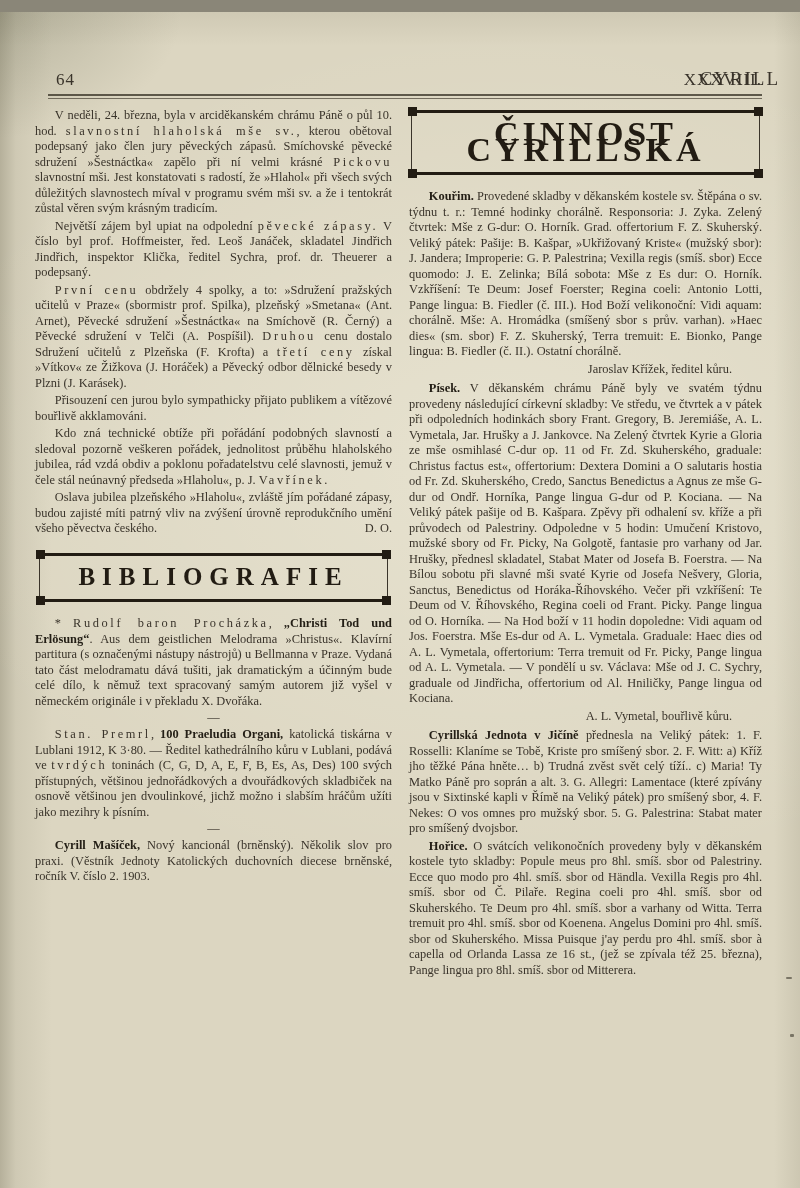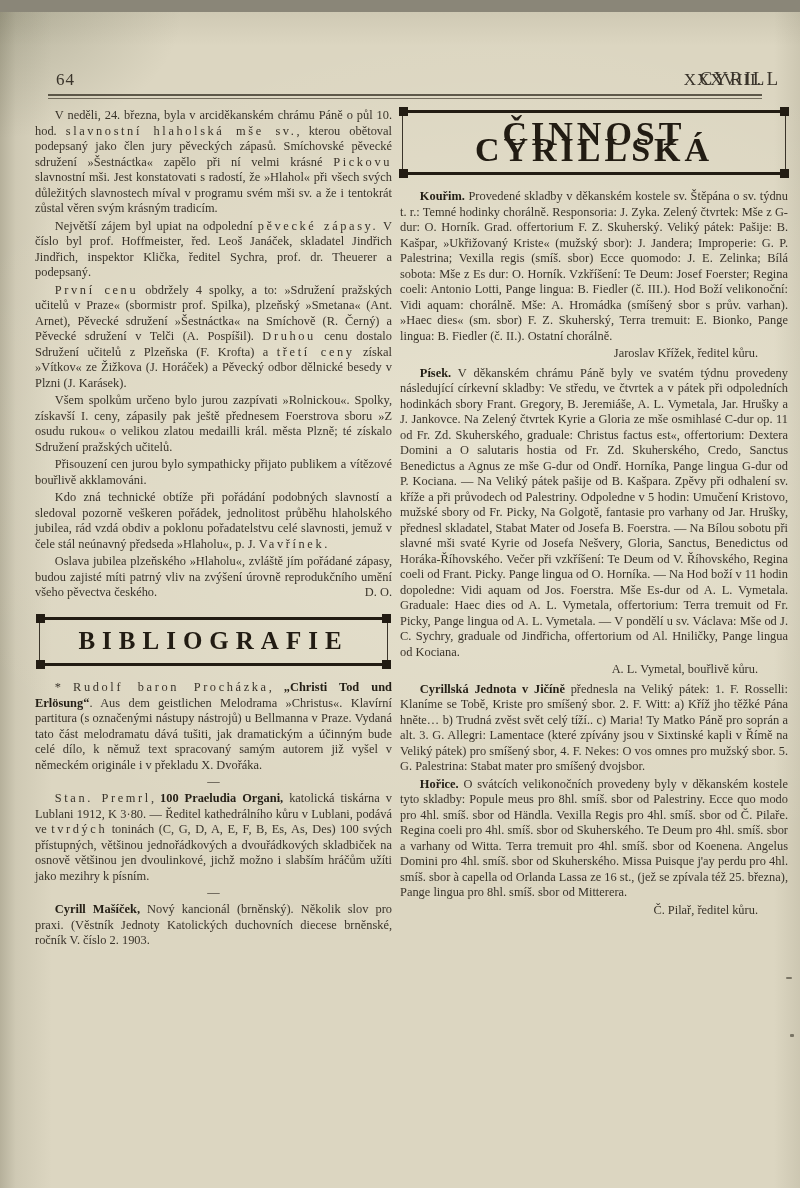--- a/index.html
+++ b/index.html
@@ -19,21 +19,21 @@
     color:#39332a;
   }
   
   .masthead{position:relative;height:26px;margin-top:52px;}
   .masthead .pg{position:absolute;left:56px;bottom:0;font-size:17px;letter-spacing:1px;}
   .masthead .jt{position:absolute;left:0;right:20px;bottom:0;text-align:right;font-size:19px;letter-spacing:2px;}
   .masthead .vol{position:absolute;right:38px;bottom:0;font-size:17px;letter-spacing:1px;}
   .rule{margin:4px 38px 0 48px;border-top:2px solid rgba(58,52,40,0.78);}
   .rule::after{content:"";display:block;margin-top:2px;border-top:1px solid rgba(58,52,40,0.65);}
   
-  .cols{display:flex;gap:8px;padding:9px 12px 0 35px;}
+  .cols{display:flex;gap:17px;padding:9px 38px 0 35px;}
   .col{font-size:12.4px;line-height:15.5px;text-align:justify;}
   .col.left{width:357px;flex:none;}
   .col.right{flex:1;min-width:0;}
   p{margin:0 0 2px;text-indent:1.6em;}
   .sp{letter-spacing:2.6px;}
   .b{font-weight:bold;color:#231e15;}
   .fr{float:right;}
   .sig{text-indent:0;text-align:right;padding-right:30px;margin-bottom:4px;}
   .divider{text-align:center;line-height:13px;margin:2px 0 3px;text-indent:0;color:#39332a;}
   
@@ -70,21 +70,20 @@
   </header>
   <div class="rule"></div>
 
   <div class="cols">
 
     <div class="col left">
       <div>
           <p><span>V neděli, 24. března, byla v arciděkanském chrámu Páně o půl 10. hod. </span><span class="sp">slavnostní hlaholská mše sv.</span><span>, kterou obětoval podepsaný jako člen jury pěveckých zápasů. Smíchovské pěvecké sdružení »Šestnáctka« zapělo při ní velmi krásné </span><span class="sp">Pickovu</span><span> slavnostní mši. Jest konstatovati s radostí, že »Hlahol« při všech svých důležitých slavnostech míval v programu svém mši sv. a že i tentokrát zůstal věren svým krásným tradicím.</span></p>
           <p><span>Největší zájem byl upiat na odpolední </span><span class="sp">pěvecké zápasy.</span><span> V číslo byl prof. Hoffmeister, řed. Leoš Janáček, skladatel Jindřich Jindřich, inspektor Klička, ředitel Sychra, prof. dr. Theuerer a podepsaný.</span></p>
           <p><span class="sp">První cenu</span><span> obdržely 4 spolky, a to: »Sdružení pražských učitelů v Praze« (sbormistr prof. Spilka), plzeňský »Smetana« (Ant. Arnet), Pěvecké sdružení »Šestnáctka« na Smíchově (R. Černý) a Pěvecké sdružení v Telči (A. Pospíšil). </span><span class="sp">Druhou</span><span> cenu dostalo Sdružení učitelů z Plzeňska (F. Krofta) a </span><span class="sp">třetí ceny</span><span> získal »Vítkov« ze Žižkova (J. Horáček) a Pěvecký odbor dělnické besedy v Plzni (J. Karásek).</span></p>
-          <p><span>Všem spolkům určeno bylo jurou zazpívati »Rolnickou«. Spolky, získavší I. ceny, zápasily pak ještě přednesem Foerstrova sboru »Z osudu rukou« o velikou zlatou medailli král. města Plzně; té získalo Sdružení pražských učitelů.</span></p>
           <p><span>Přisouzení cen jurou bylo sympathicky přijato publikem a vítězové bouřlivě akklamováni.</span></p>
           <p><span>Kdo zná technické obtíže při pořádání podobných slavností a sledoval pozorně veškeren pořádek, jednolitost průběhu hlaholského jubilea, rád vzdá obdiv a poklonu pořadatelstvu celé slavnosti, jemuž v čele stál neúnavný předseda »Hlaholu«, p. J. </span><span class="sp">Vavřínek.</span></p>
           <p><span>Oslava jubilea plzeňského »Hlaholu«, zvláště jím pořádané zápasy, budou zajisté míti patrný vliv na zvýšení úrovně reprodukčního umění všeho pěvectva českého.</span><span class="fr">D. O.</span></p>
         </div>
 
       <div class="box box-biblio">
         <i class="sq tl"></i>
         <i class="sq tr"></i>
         <i class="sq bl"></i>
         <i class="sq br"></i>
@@ -109,21 +108,20 @@
         <h2>ČINNOST CYRILLSKÁ</h2>
       </div>
 
       <div>
           <p><span class="b">Kouřim.</span><span> Provedené skladby v děkanském kostele sv. Štěpána o sv. týdnu t. r.: Temné hodinky chorálně. Responsoria: J. Zyka. Zelený čtvrtek: Mše z G-dur: O. Horník. Grad. offertorium F. Z. Skuherský. Veliký pátek: Pašije: B. Kašpar, »Ukřižovaný Kriste« (mužský sbor): J. Jandera; Improperie: G. P. Palestrina; Vexilla regis (smíš. sbor) Ecce quomodo: J. E. Zelinka; Bílá sobota: Mše z Es dur: O. Horník. Vzkříšení: Te Deum: Josef Foerster; Regina coeli: Antonio Lotti, Pange lingua: B. Fiedler (č. III.). Hod Boží velikonoční: Vidi aquam: chorálně. Mše: A. Hromádka (smíšený sbor s prův. varhan). »Haec dies« (sm. sbor) F. Z. Skuherský, Terra tremuit: E. Bionko, Pange lingua: B. Fiedler (č. II.). Ostatní chorálně.</span></p>
           <p class="sig">Jaroslav Křížek, ředitel kůru.</p>
           <p><span class="b">Písek.</span><span> V děkanském chrámu Páně byly ve svatém týdnu provedeny následující církevní skladby: Ve středu, ve čtvrtek a v pátek při odpoledních hodinkách sbory Frant. Gregory, B. Jeremiáše, A. L. Vymetala, Jar. Hrušky a J. Jankovce. Na Zelený čtvrtek Kyrie a Gloria ze mše osmihlasé C-dur op. 11 od Fr. Zd. Skuherského, graduale: Christus factus est«, offertorium: Dextera Domini a O salutaris hostia od Fr. Zd. Skuherského, Credo, Sanctus Benedictus a Agnus ze mše G-dur od Ondř. Horníka, Pange lingua G-dur od P. Kociana. — Na Veliký pátek pašije od B. Kašpara. Zpěvy při odhalení sv. kříže a při průvodech od Palestriny. Odpoledne v 5 hodin: Umučení Kristovo, mužské sbory od Fr. Picky, Na Golgotě, fantasie pro varhany od Jar. Hrušky, přednesl skladatel, Stabat Mater od Josefa B. Foerstra. — Na Bílou sobotu při slavné mši svaté Kyrie od Josefa Nešvery, Gloria, Sanctus, Benedictus od Horáka-Říhovského. Večer při vzkříšení: Te Deum od V. Říhovského, Regina coeli od Frant. Picky. Pange lingua od O. Horníka. — Na Hod boží v 11 hodin dopoledne: Vidi aquam od Jos. Foerstra. Mše Es-dur od A. L. Vymetala. Graduale: Haec dies od A. L. Vymetala, offertorium: Terra tremuit od Fr. Picky, Pange lingua od A. L. Vymetala. — V pondělí u sv. Václava: Mše od J. C. Sychry, graduale od Jindřicha, offertorium od Al. Hniličky, Pange lingua od Kociana.</span></p>
           <p class="sig">A. L. Vymetal, bouřlivě kůru.</p>
           <p><span class="b">Cyrillská Jednota v Jičíně</span><span> přednesla na Veliký pátek: 1. F. Rosselli: Klaníme se Tobě, Kriste pro smíšený sbor. 2. F. Witt: a) Kříž jho těžké Pána hněte… b) Trudná zvěst svět celý tíží.. c) Maria! Ty Matko Páně pro soprán a alt. 3. G. Allegri: Lamentace (které zpívány jsou v Sixtinské kapli v Římě na Veliký pátek) pro smíšený sbor, 4. F. Nekes: O vos omnes pro mužský sbor. 5. G. Palestrina: Stabat mater pro smíšený dvojsbor.</span></p>
           <p><span class="b">Hořice.</span><span> O svátcích velikonočních provedeny byly v děkanském kostele tyto skladby: Popule meus pro 8hl. smíš. sbor od Palestriny. Ecce quo modo pro 4hl. smíš. sbor od Händla. Vexilla Regis pro 4hl. smíš. sbor od Č. Pilaře. Regina coeli pro 4hl. smíš. sbor od Skuherského. Te Deum pro 4hl. smíš. sbor a varhany od Witta. Terra tremuit pro 4hl. smíš. sbor od Koenena. Angelus Domini pro 4hl. smíš. sbor od Skuherského. Missa Puisque j'ay perdu pro 4hl. smíš. sbor à capella od Orlanda Lassa ze 16 st., (jež se zpívala též 25. března), Pange lingua pro 8hl. smíš. sbor od Mitterera.</span></p>
-          <p class="sig">Č. Pilař, ředitel kůru.</p>
         </div>
     </div>
 
   </div>
 
   <span class="speck s1"></span>
   <span class="speck s2"></span>
 </div>
 
 </body></html>

